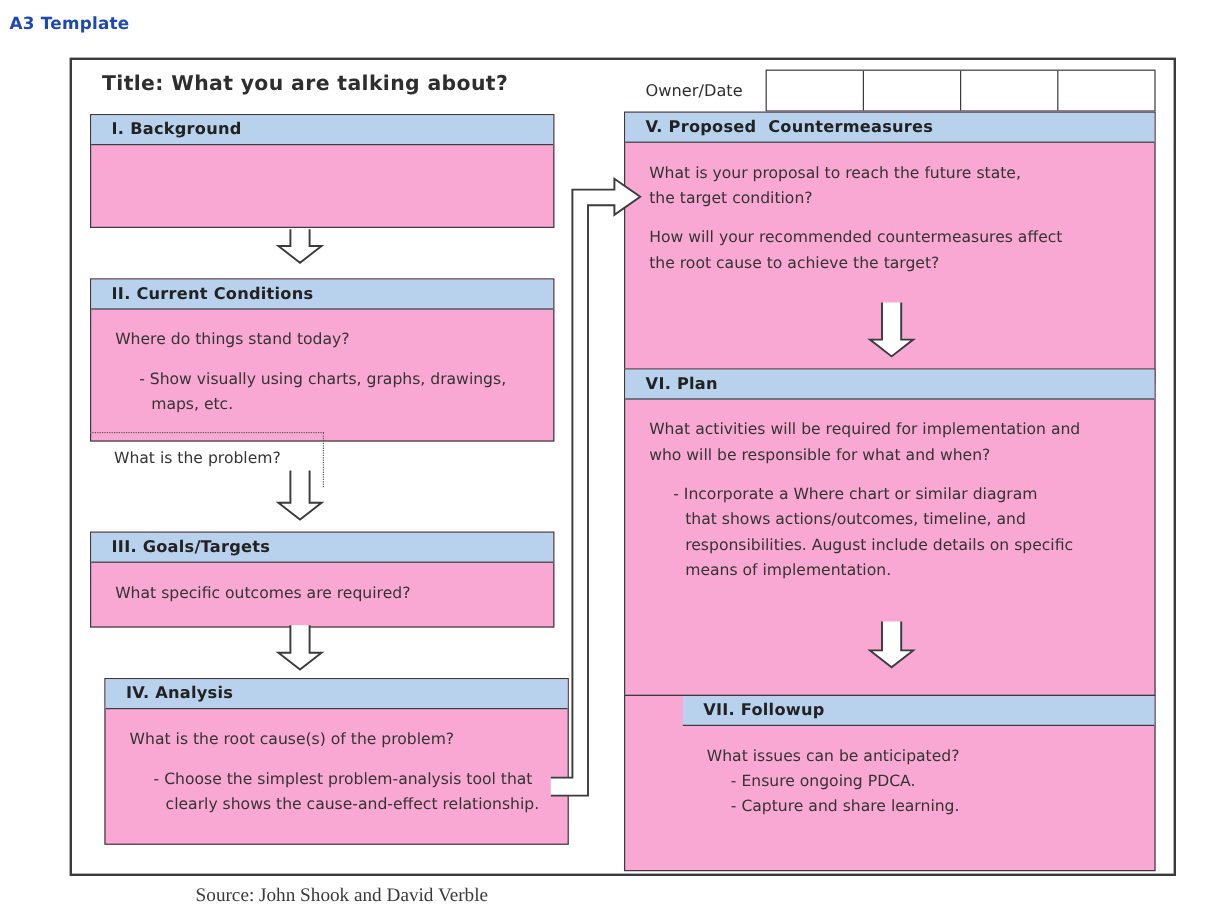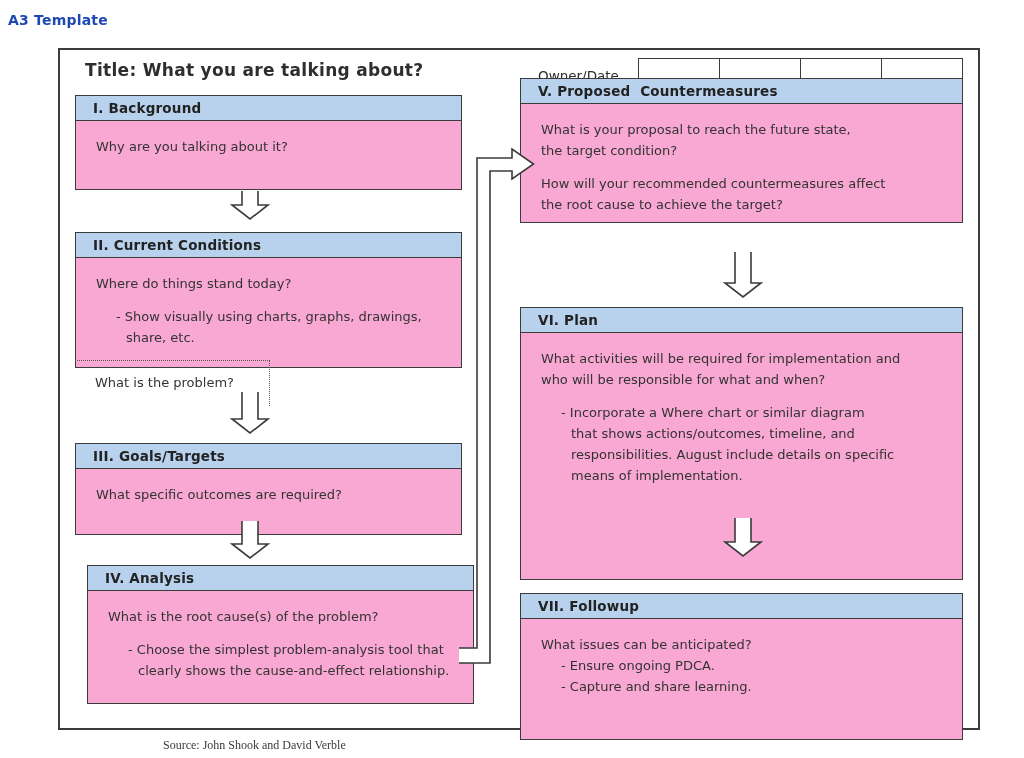--- a/index.html
+++ b/index.html
@@ -20,28 +20,28 @@
   #ownerCells .cell:first-child{border-left:none;}
   .box{position:absolute;border:1.5px solid var(--border);box-sizing:border-box;background:#f9a8d4;}
   .box-header{background:var(--header-fill);border-bottom:1.5px solid var(--border);height:24px;line-height:24px;font-weight:bold;font-size:13.5px;padding-left:17px;color:#222;letter-spacing:.2px;white-space:pre;}
   .box-body{padding-top:15px;font-size:13px;color:var(--text);}
   .line{line-height:21px;padding-left:20px;white-space:pre;}
   .line.i1{padding-left:40px;}
   .line.i2{padding-left:50px;}
   .line.gap{margin-top:12px;}
   #sec1{left:75px;top:95px;width:387px;height:95px;}
   #sec2{left:75px;top:232px;width:387px;height:136px;}
-  #sec3{left:75px;top:443px;width:387px;height:92px;}
+  #sec3{left:75px;top:443px;width:387px;height:80px;}
   #sec4{left:75px;top:565px;width:387px;height:139px;margin-left:12px;}
-  #sec5{left:520px;top:78px;width:443px;height:145px;}
+  #sec5{left:520px;top:93px;width:443px;height:227px;}
   #sec6{left:520px;top:307px;width:443px;height:273px;}
-  #sec7{left:520px;top:593px;width:443px;height:147px;}
+  #sec7{left:520px;top:579px;width:443px;height:147px;padding-left:48px;}
   #dotted{position:absolute;left:75px;top:360px;width:195px;height:46px;border-top:1.5px dotted #555;border-right:1.5px dotted #555;box-sizing:border-box;}
   #dotted .line{padding-top:11px;font-size:13px;color:var(--text);}
-  #source{position:absolute;left:163px;top:738px;font-family:"Liberation Serif",serif;font-size:12px;color:#3a3a3a;}
+  #source{position:absolute;left:163px;top:738px;font-family:"Liberation Serif",serif;font-size:16px;color:#3a3a3a;}
   #overlay{position:absolute;left:0;top:0;width:1024px;height:758px;pointer-events:none;}
   #overlay path{fill:#ffffff;stroke:var(--border);stroke-width:1.6;}
 </style>
 </head>
 <body>
 
 <div class="stage">
 
   <div id="a3-label">A3 Template</div>
 
@@ -52,31 +52,28 @@
   <div id="ownerLabel">Owner/Date</div>
   <div id="ownerCells">
     <div class="cell"></div>
     <div class="cell"></div>
     <div class="cell"></div>
     <div class="cell"></div>
   </div>
 
   <div class="box" id="sec1">
     <div class="box-header">I. Background</div>
-    <div class="box-body">
-      <div class="line i0">Why are you talking about it?</div>
-    </div>
   </div>
 
   <div class="box" id="sec2">
     <div class="box-header">II. Current Conditions</div>
     <div class="box-body">
       <div class="line i0">Where do things stand today?</div>
       <div class="line i1 gap">- Show visually using charts, graphs, drawings,</div>
-      <div class="line i2">share, etc.</div>
+      <div class="line i2">maps, etc.</div>
     </div>
   </div>
 
   <div id="dotted">
     <div class="line i0">What is the problem?</div>
   </div>
 
   <div class="box" id="sec3">
     <div class="box-header">III. Goals/Targets</div>
     <div class="box-body">

